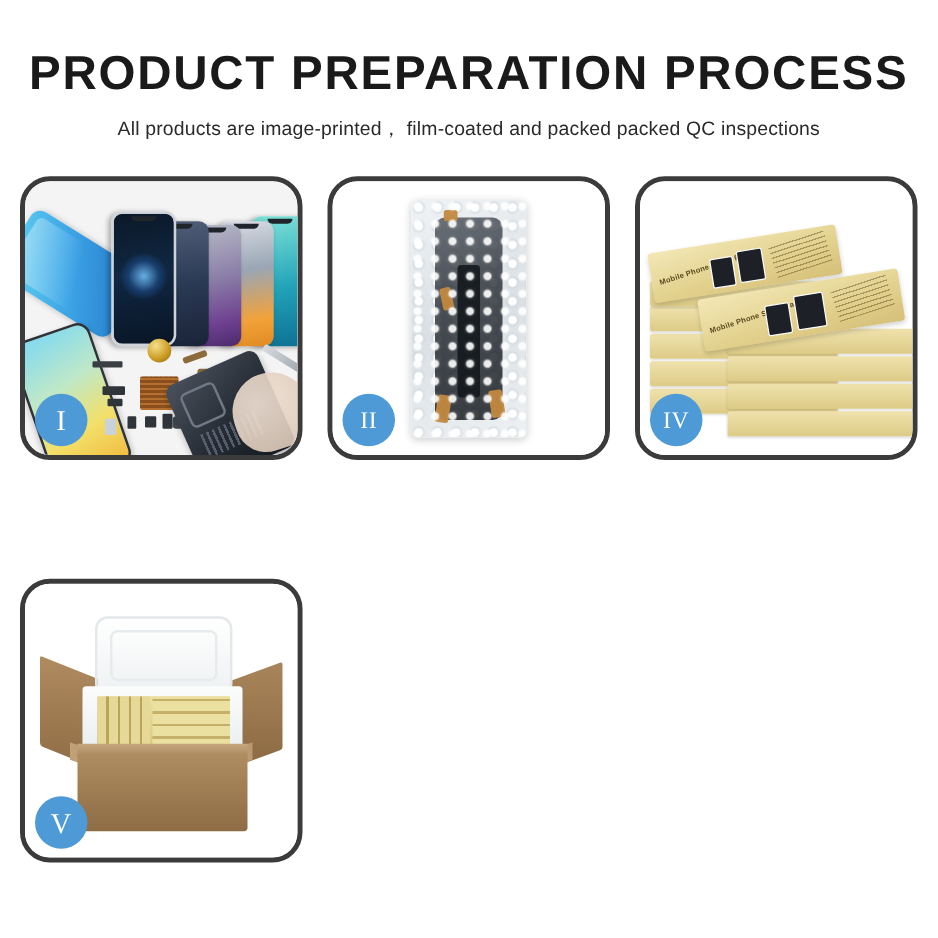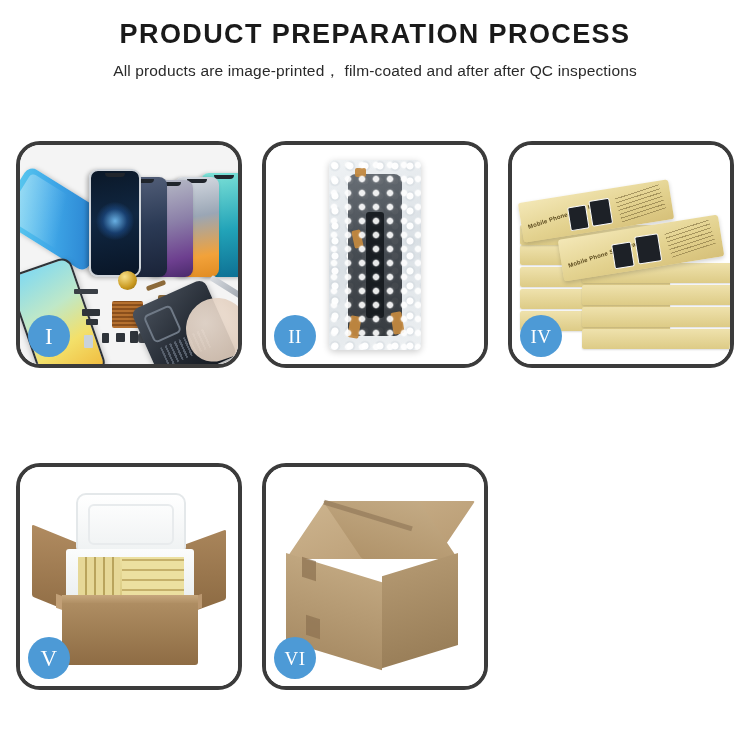--- a/index.html
+++ b/index.html
@@ -8,22 +8,22 @@
     width:750px;height:750px;background:#ffffff;
     font-family:"Liberation Sans",sans-serif;
     overflow:hidden;position:relative;
   }
   .page{width:750px;height:750px;position:relative;}
 
   
   .header{position:absolute;left:0;top:0;width:750px;text-align:center;}
   .title{
     font-family:"Liberation Sans",sans-serif;
-    font-size:27px;font-weight:700;color:#1a1a1a;
-    letter-spacing:1.4px;margin:0;padding-top:20px;line-height:1.05;
+    font-size:38px;font-weight:700;color:#1a1a1a;
+    letter-spacing:1.4px;margin:0;padding-top:40px;line-height:1.05;
     white-space:nowrap;
   }
   .subtitle{
     font-family:"Liberation Sans",sans-serif;
     font-size:15.5px;font-weight:400;color:#2a2a2a;
     letter-spacing:.15px;margin:0;padding-top:13px;white-space:nowrap;
   }
 
   
   .grid{
@@ -346,21 +346,21 @@
     background:rgba(140,112,80,.7);transform:skewY(17deg);
   }
 </style>
 </head>
 <body>
 
 <div class="page">
 
   <div class="header">
     <h1 class="title">PRODUCT PREPARATION PROCESS</h1>
-    <p class="subtitle">All products are image-printed， film-coated and after after QC inspections</p>
+    <p class="subtitle">All products are image-printed， film-coated and packed packed QC inspections</p>
   </div>
 
   <div class="grid">
 
     <div class="panel p1">
       <div class="stage">
         <div class="ph-tilt2"></div>
         <div class="ph-tilt"></div>
 
         <div class="fan">
@@ -463,27 +463,15 @@
         <div class="foambox"></div>
         <div class="ybox-zone"></div>
         <div class="carton-lipL"></div>
         <div class="carton-lipR"></div>
         <div class="carton-top"></div>
         <div class="carton-front"></div>
       </div>
       <div class="badge">V</div>
     </div>
 
-    <div class="panel p6">
-      <div class="stage">
-        <div class="c6-top"></div>
-        <div class="c6-topR"></div>
-        <div class="c6-seam"></div>
-        <div class="c6-left"></div>
-        <div class="c6-right"></div>
-        <div class="c6-tapeA"></div>
-        <div class="c6-tapeB"></div>
-      </div>
-      <div class="badge wide">VI</div>
-    </div>
 
   </div>
 </div>
 
 </body></html>

